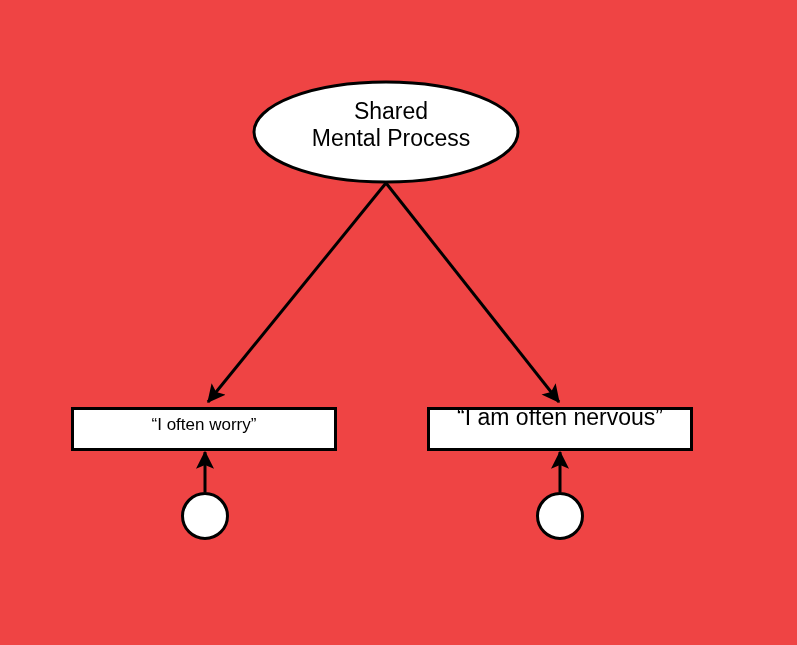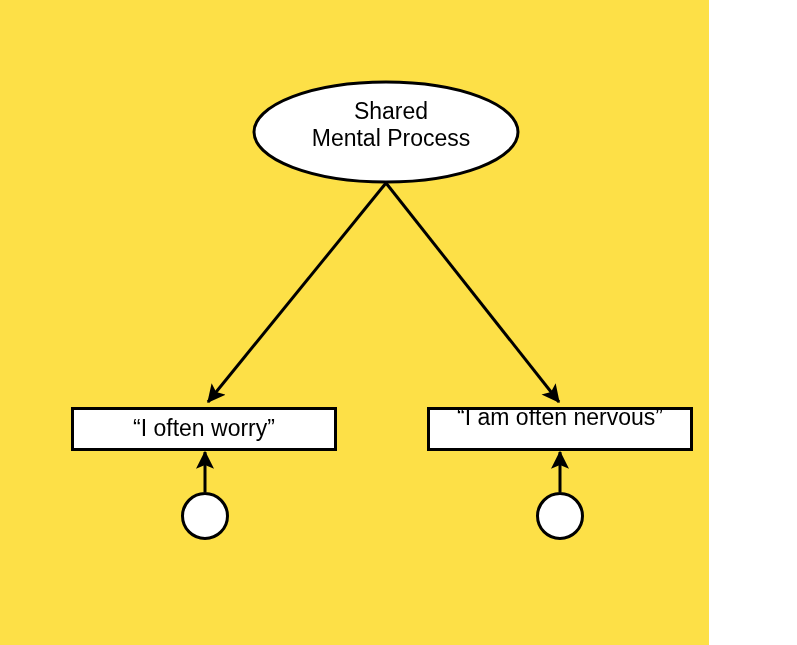--- a/index.html
+++ b/index.html
@@ -8,23 +8,23 @@
     background: #ffffff;
   }
   body {
     width: 797px;
     height: 645px;
     font-family: "Liberation Sans", sans-serif;
     overflow: hidden;
   }
   #diagram-root {
     position: relative;
-    width: 709px;
+    width: 797px;
     height: 645px;
-    background: #fde047;
+    background: #ef4444;
   }
   svg.canvas {
     position: absolute;
     top: 0;
     left: 0;
     width: 797px;
     height: 645px;
   }
   .shape-stroke {
     fill: #ffffff;
@@ -46,21 +46,21 @@
   #latent-label {
     left: 253px;
     top: 98px;
     width: 276px;
     font-size: 23px;
   }
   #indicator-label-0 {
     left: 71px;
     top: 415px;
     width: 266px;
-    font-size: 23px;
+    font-size: 17px;
   }
   #indicator-label-1 {
     left: 427px;
     top: 404px;
     width: 266px;
     font-size: 23px;
   }
 </style>
 </head>
 <body>

